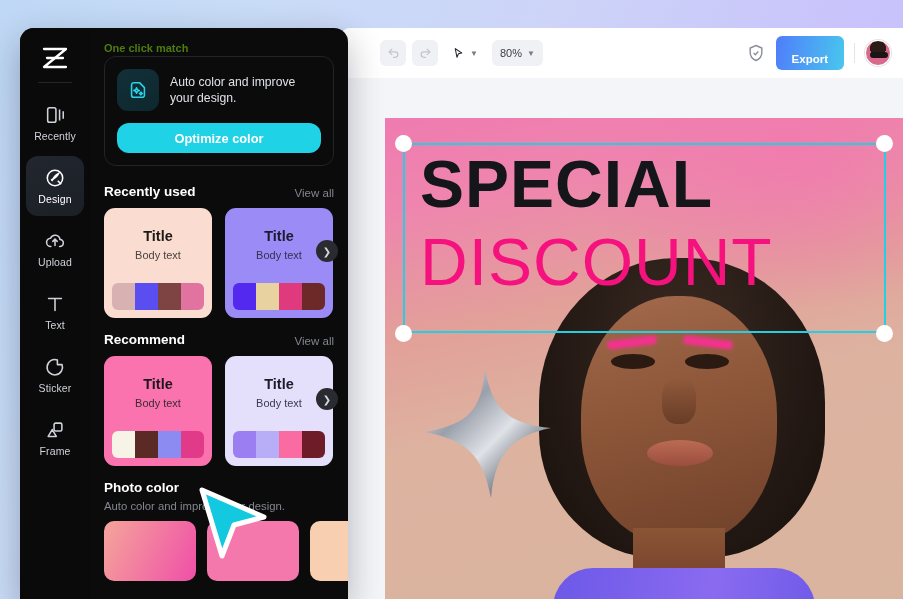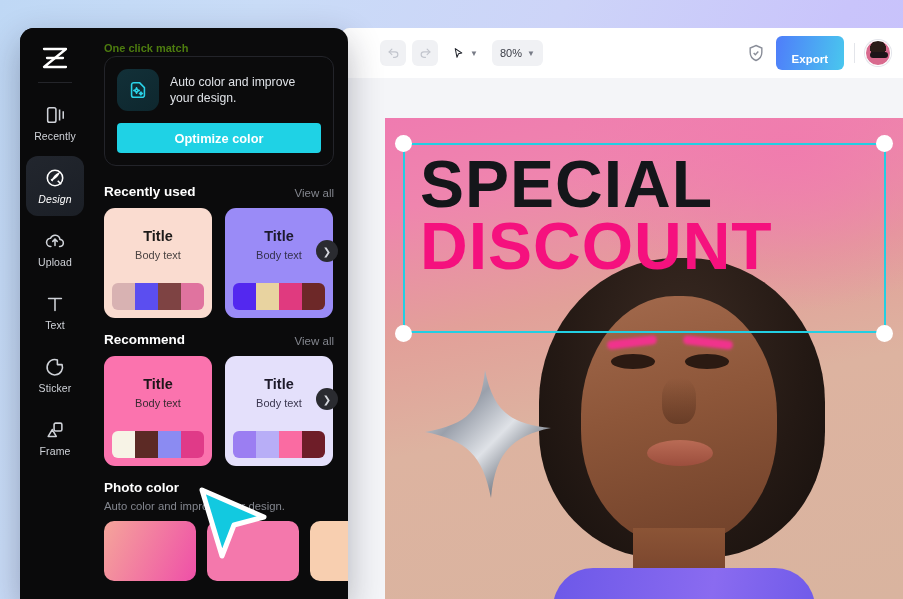--- a/index.html
+++ b/index.html
@@ -55,22 +55,22 @@
       radial-gradient(ellipse 70% 55% at 78% 6%, #f07cae 0%, rgba(240,124,174,0) 62%),
       linear-gradient(168deg,#ef7bb0 0%,#ef85ae 16%,#e2a099 38%,#ddb3a0 58%,#d9b49f 100%);
     overflow:hidden;
   }
   #headline-special{
     position:absolute;left:35px;top:34px;width:460px;
     font-weight:800;font-size:66px;line-height:0.98;letter-spacing:1px;
     color:#14161a;
   }
   #headline-discount{
-    position:absolute;left:35px;top:96px;width:470px;
-    font-weight:700;font-size:66px;line-height:0.98;letter-spacing:1px;
+    position:absolute;left:35px;top:112px;width:470px;
+    font-weight:400;font-size:66px;line-height:0.98;letter-spacing:1px;
     color:#f5117e;
   }
   
   #model{
     position:absolute;left:130px;top:140px;width:330px;height:345px;
   }
   #hair{
     position:absolute;left:24px;top:0;width:286px;height:300px;border-radius:48% 48% 42% 42%;
     background:radial-gradient(ellipse at 50% 30%,#3a2a22 0%,#241914 60%,#16100d 100%);
   }
@@ -109,40 +109,39 @@
   #logo{ width:46px;height:40px;display:flex;align-items:center;justify-content:center;color:#fff;}
   #rail-div{width:34px;height:1px;background:#24252a;margin:4px 0 10px;}
   .rail-item{
     width:58px;height:60px;border-radius:12px;margin-bottom:3px;
     display:flex;flex-direction:column;align-items:center;justify-content:center;gap:4px;
     color:#cfd2d8;cursor:pointer;
   }
   .rail-item.active{
     background:linear-gradient(150deg,#22262e 0%,#1b1f26 100%);
     color:#ffffff;
-    font-style:italic;
   }
   .rail-item .ri-ico{width:22px;height:22px;display:block;}
   .rail-item .ri-lbl{font-size:10.5px;letter-spacing:.1px;}
 
   #panel-body{flex:1;padding:14px 14px 0 14px;position:relative;overflow:hidden;}
   #panel-title{color:#4d7c0f;font-size:11px;font-weight:700;margin-bottom:2px;}
 
   #occ-card{
     border:1px solid #23242a;border-radius:12px;padding:12px;margin-bottom:18px;
   }
   #occ-top{display:flex;gap:11px;align-items:center;margin-bottom:12px;}
   #occ-ico{
     width:42px;height:42px;border-radius:11px;flex:none;
     background:linear-gradient(150deg,#123038 0%,#0e272e 100%);
     display:flex;align-items:center;justify-content:center;color:#2ad3e8;
   }
   #occ-text{color:#dfe2e7;font-size:12.2px;line-height:1.33;}
   #optimize-btn{
-    width:100%;height:30px;border:none;border-radius:4px;cursor:pointer;
+    width:100%;height:30px;border:none;border-radius:12px;cursor:pointer;
     background:#1fd2e5;color:#fff;font-size:12.8px;font-weight:600;
   }
 
   .sec-head{display:flex;align-items:flex-end;justify-content:space-between;margin-bottom:9px;}
   .sec-title{color:#fff;font-size:13.5px;font-weight:700;}
   .sec-link{color:#83868e;font-size:11.5px;cursor:pointer;}
   .sec{margin-bottom:14px;position:relative;}
 
   .card-row{display:flex;gap:13px;}
   .tcard{

